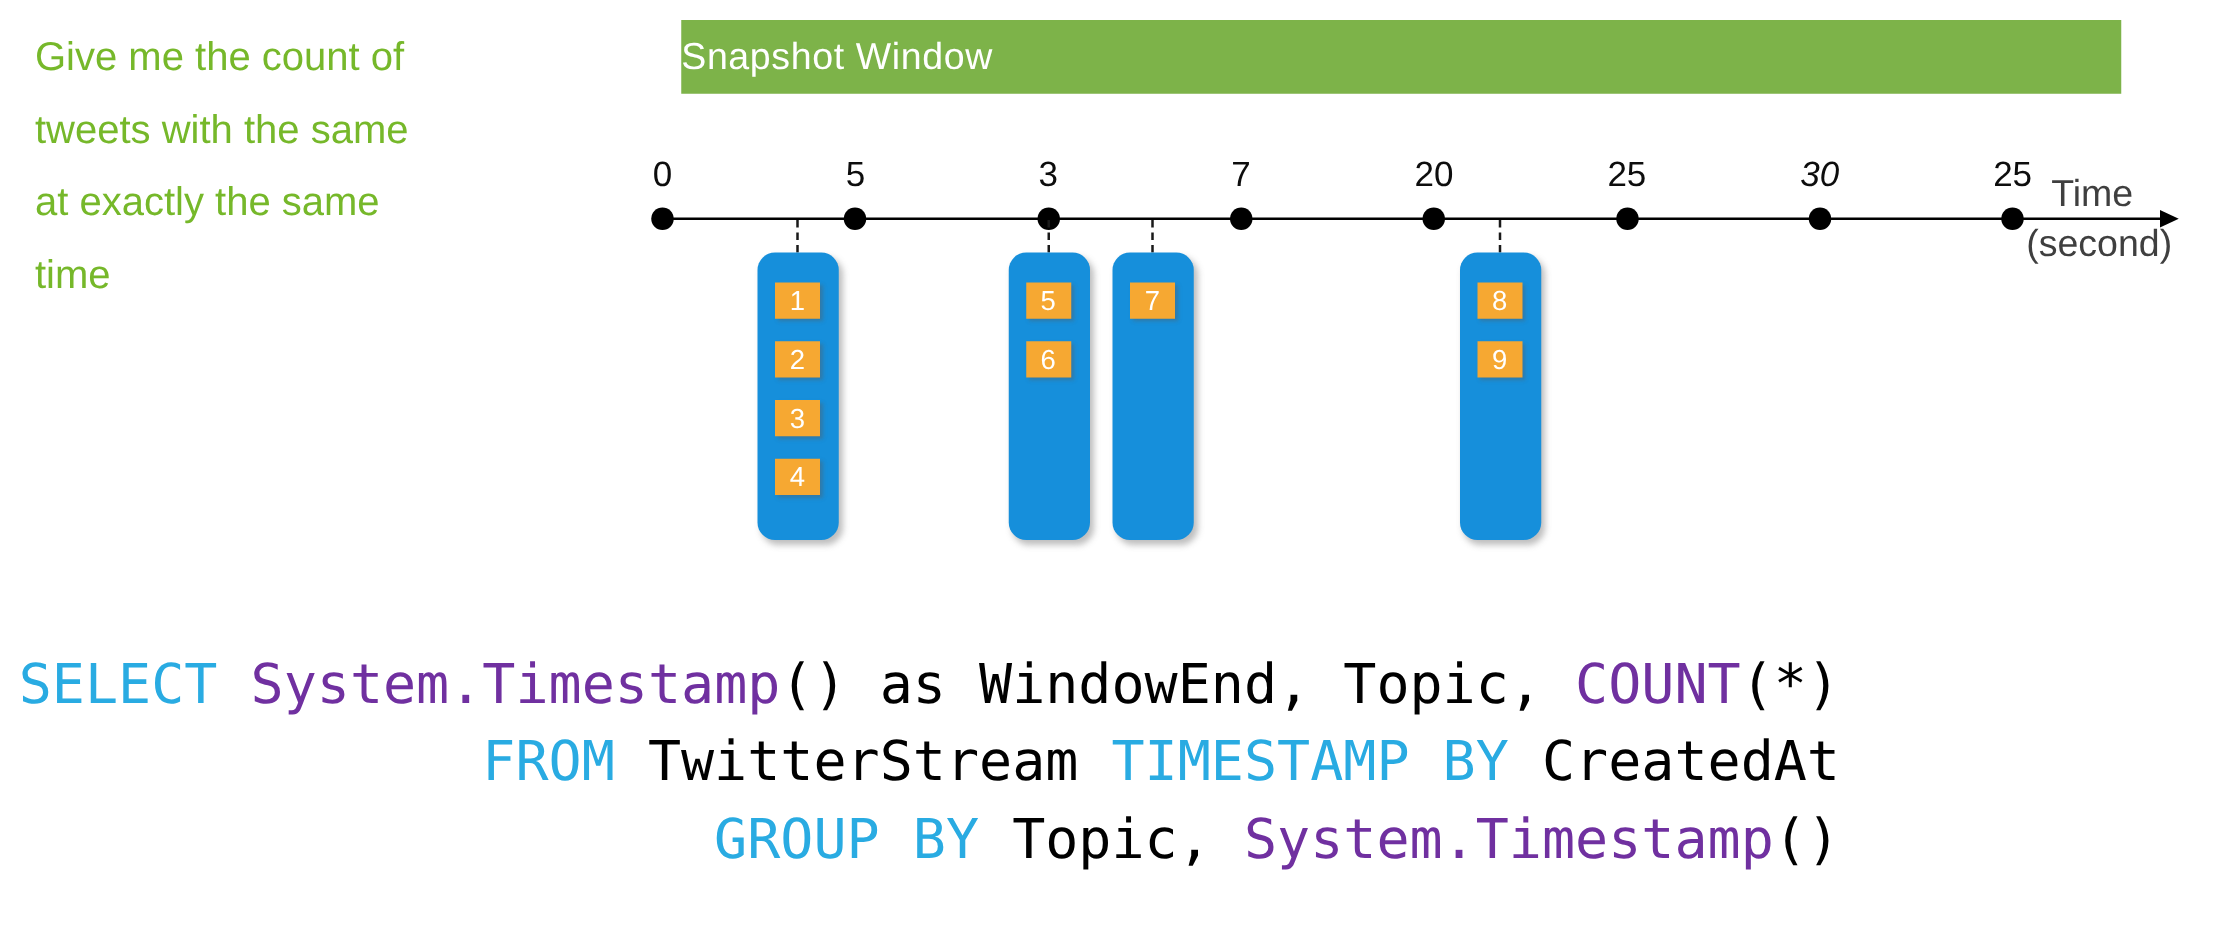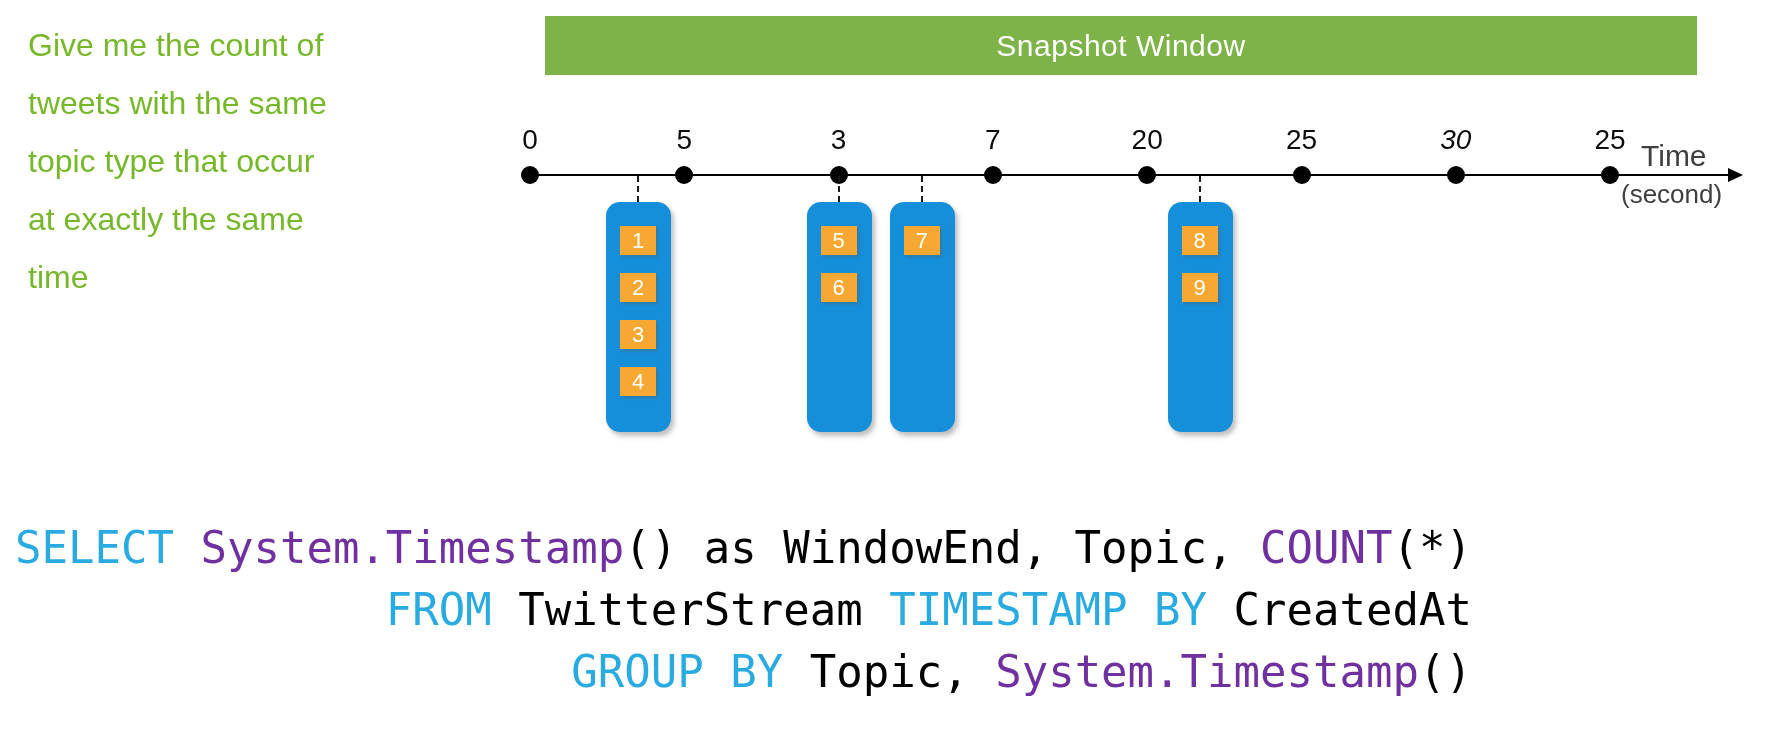--- a/index.html
+++ b/index.html
@@ -15,33 +15,33 @@
     position:absolute;left:28px;top:16px;width:470px;
     font-size:32px;line-height:58px;
     color:var(--instruction_green);
   }
   
   .banner{
     position:absolute;left:545px;top:16px;width:1152px;height:59px;
     background:var(--banner_green);
     color:#ffffff;
     font-size:30px;font-weight:300;letter-spacing:.5px;
-    display:flex;align-items:center;justify-content:center;
+    display:flex;align-items:center;justify-content:flex-start;
   }
   
   .axis-line{position:absolute;left:528px;top:174px;width:1201px;height:2px;background:var(--axis_black);}
   .axis-arrow{position:absolute;left:1728px;top:168px;width:0;height:0;
     border-top:7px solid transparent;border-bottom:7px solid transparent;
     border-left:15px solid var(--axis_black);}
   .tick-label{position:absolute;top:124px;width:80px;margin-left:-40px;
     text-align:center;font-size:28px;color:#0d0d0d;}
   .tick-dot{position:absolute;top:166px;width:18px;height:18px;margin-left:-9px;
     border-radius:50%;background:var(--axis_black);}
   .time-label{position:absolute;left:1641px;top:139px;font-size:30px;color:var(--axis_label_gray);}
-  .time-unit{position:absolute;left:1621px;top:179px;font-size:26px;color:var(--axis_label_gray);}
+  .time-unit{position:absolute;left:1621px;top:179px;font-size:30px;color:var(--axis_label_gray);}
   
   .connector{position:absolute;top:176px;height:26px;width:0;margin-left:-1px;
     border-left:2px dashed #1a1a1a;}
   .event-group{position:absolute;top:202px;width:65px;height:230px;margin-left:-32px;
     background:var(--event_blue);border-radius:14px;
     box-shadow:3px 4px 5px rgba(110,110,110,.45);}
   .event-tile{position:absolute;left:14px;width:36px;height:29px;
     background:var(--tile_orange);
     box-shadow:2px 2px 3px rgba(90,90,90,.4);
     color:#ffffff;font-size:22px;line-height:29px;text-align:center;}
@@ -58,21 +58,20 @@
   .sql-plain{color:var(--sql_plain);}
 </style>
 </head>
 <body>
 
 <div class="slide">
 
   <div class="instruction" id="instruction">
       <div>Give me the count of</div>
       <div>tweets with the same</div>
-      <div>topic type that occur</div>
       <div>at exactly the same</div>
       <div>time</div>
     </div>
 
   <div class="banner">
     <span>Snapshot Window</span>
   </div>
 
   <div id="timeline">
     <div class="axis-line"></div>

